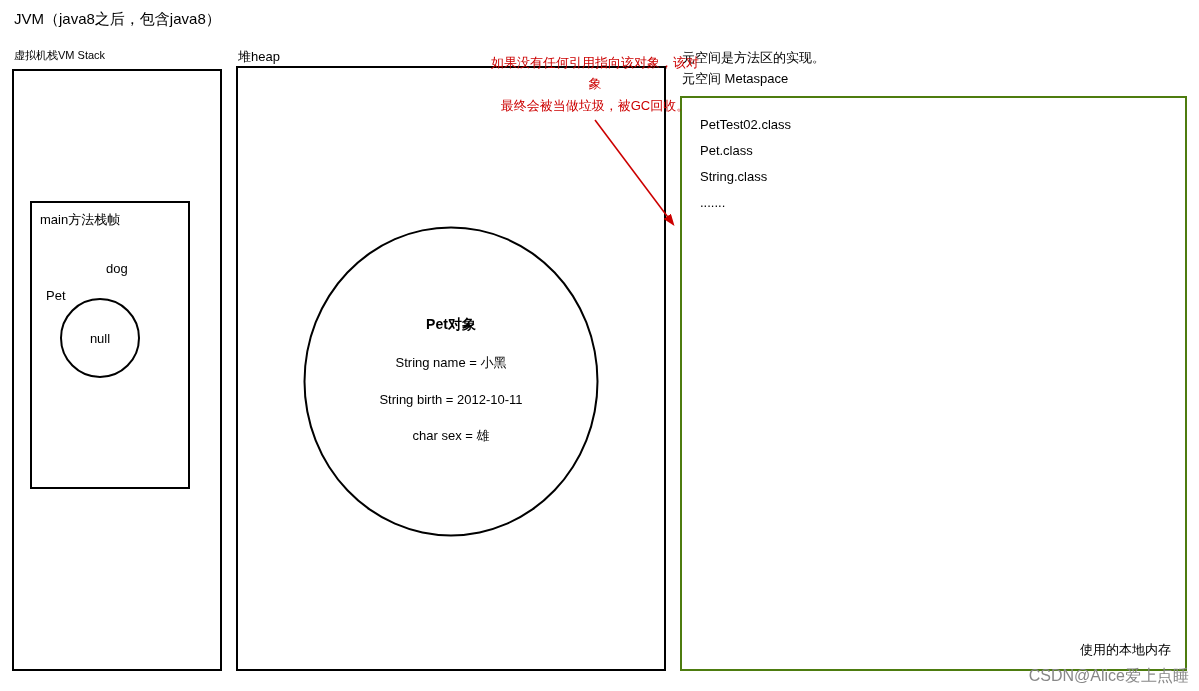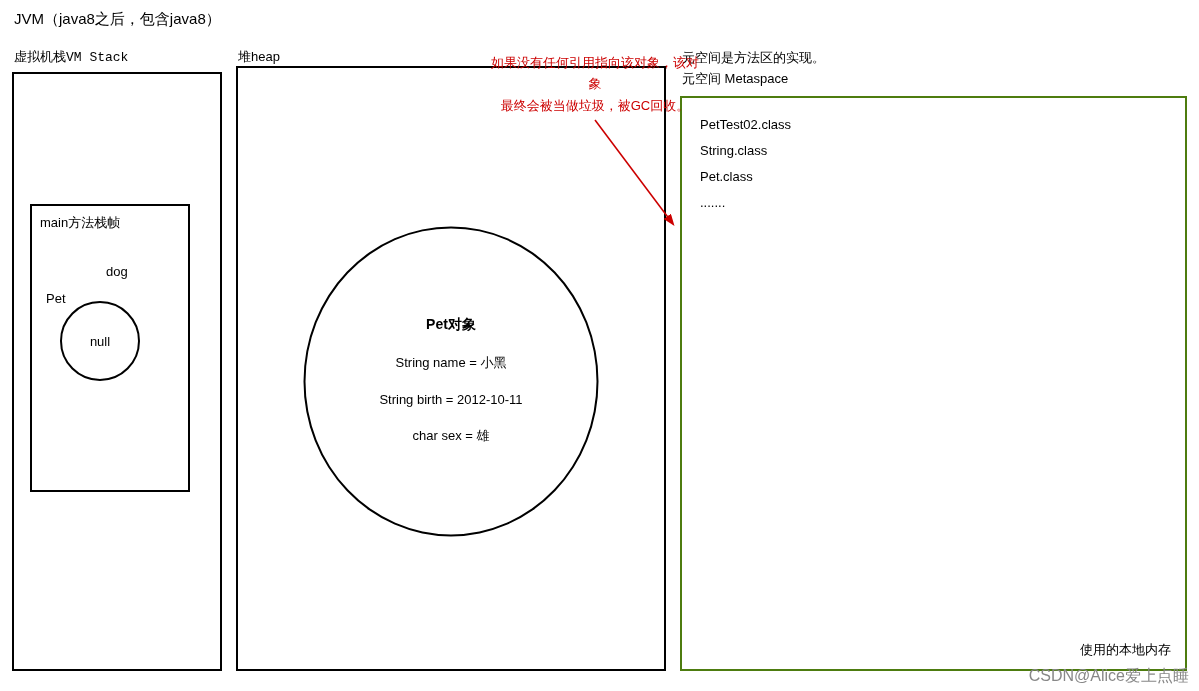--- a/index.html
+++ b/index.html
@@ -32,21 +32,21 @@
     <defs>
       <marker id="arrowhead" markerWidth="8" markerHeight="8" refX="3" refY="3" orient="auto">
         <path d="M0,0 L0,6 L8,3 z" fill="#cc0000"></path>
       </marker>
     </defs>
   </svg>
 
   <div style="position:absolute; top:48px; left:12px; right:12px; bottom:20px; display:flex; flex-direction:row; gap:14px;">
 
     <div style="width:210px; flex-shrink:0; display:flex; flex-direction:column;">
-      <div style="font-size:13px; margin-bottom:6px; padding-left:2px;font-family:Liberation Mono, monospace;">虚拟机栈VM Stack</div>
+      <div style="font-size:11px; margin-bottom:6px; padding-left:2px;">虚拟机栈VM Stack</div>
       <div style="border:2px solid #000; flex:1; position:relative;">
 
         <div style="border:2px solid #000; position:absolute; left:16px; top:130px; width:160px; height:288px;">
           <div style="position:absolute; top:8px; left:8px; font-size:13px;">main方法栈帧</div>
           <div style="position:absolute; top:85px; left:14px; font-size:13px;">Pet</div>
           <div style="position:absolute; top:58px; left:74px; font-size:13px;">dog</div>
 
           <div style="position:absolute; top:95px; left:28px; width:80px; height:80px; border-radius:50%; border:2px solid #000; display:flex; align-items:center; justify-content:center;">
             <span style="font-size:13px;">null</span>
           </div>
@@ -67,22 +67,22 @@
       </div>
     </div>
 
     <div style="flex:1; display:flex; flex-direction:column;">
       <div style="font-size:13px; margin-bottom:6px; line-height:1.6; padding-left:2px;">
         <span>元空间是方法区的实现。</span><br>
         <span>元空间 Metaspace</span>
       </div>
       <div style="border:2px solid #4d7c0f; flex:1; padding:14px 18px; position:relative; display:flex; flex-direction:column; ">
         <div style="font-size:13px; line-height:2;">PetTest02.class</div>
+        <div style="font-size:13px; line-height:2;">Pet.class</div>
         <div style="font-size:13px; line-height:2;">String.class</div>
-        <div style="font-size:13px; line-height:2;">Pet.class</div>
         <div style="font-size:13px; line-height:2;">.......</div>
         <div style="position:absolute; bottom:10px; right:14px; font-size:13px;">使用的本地内存</div>
       </div>
     </div>
 
   </div>
 
   <div style="position:absolute; bottom:4px; right:10px; font-size:16px; color:#888;">CSDN@Alice爱上点睡</div>
 
 </div>

